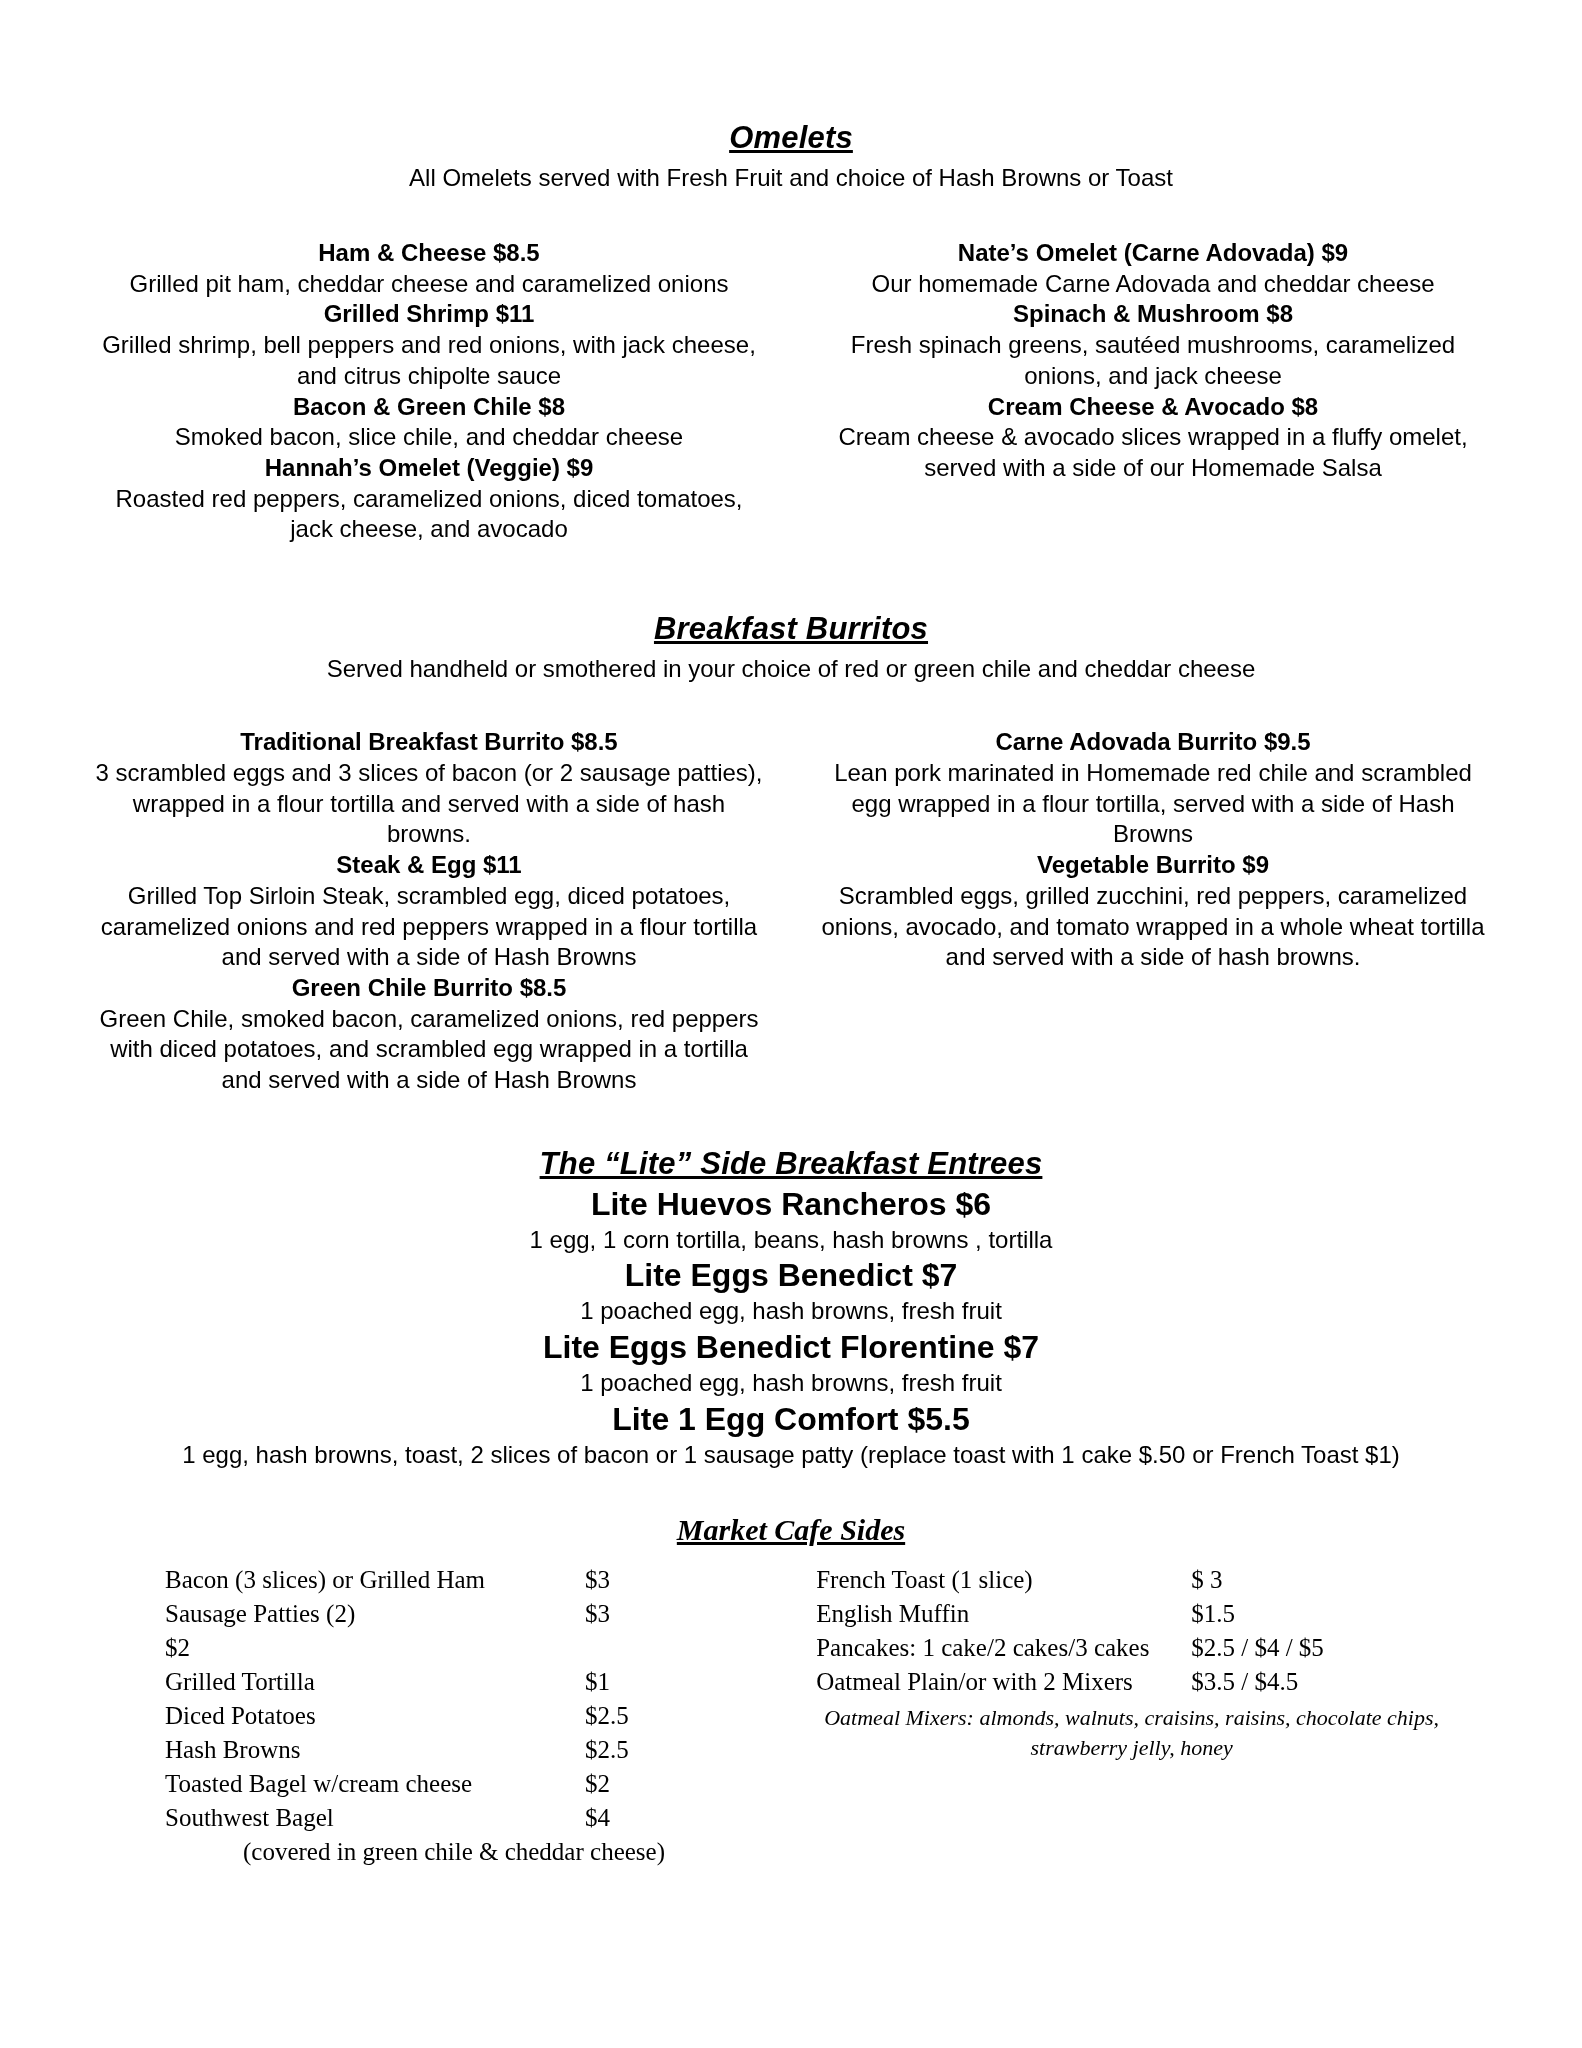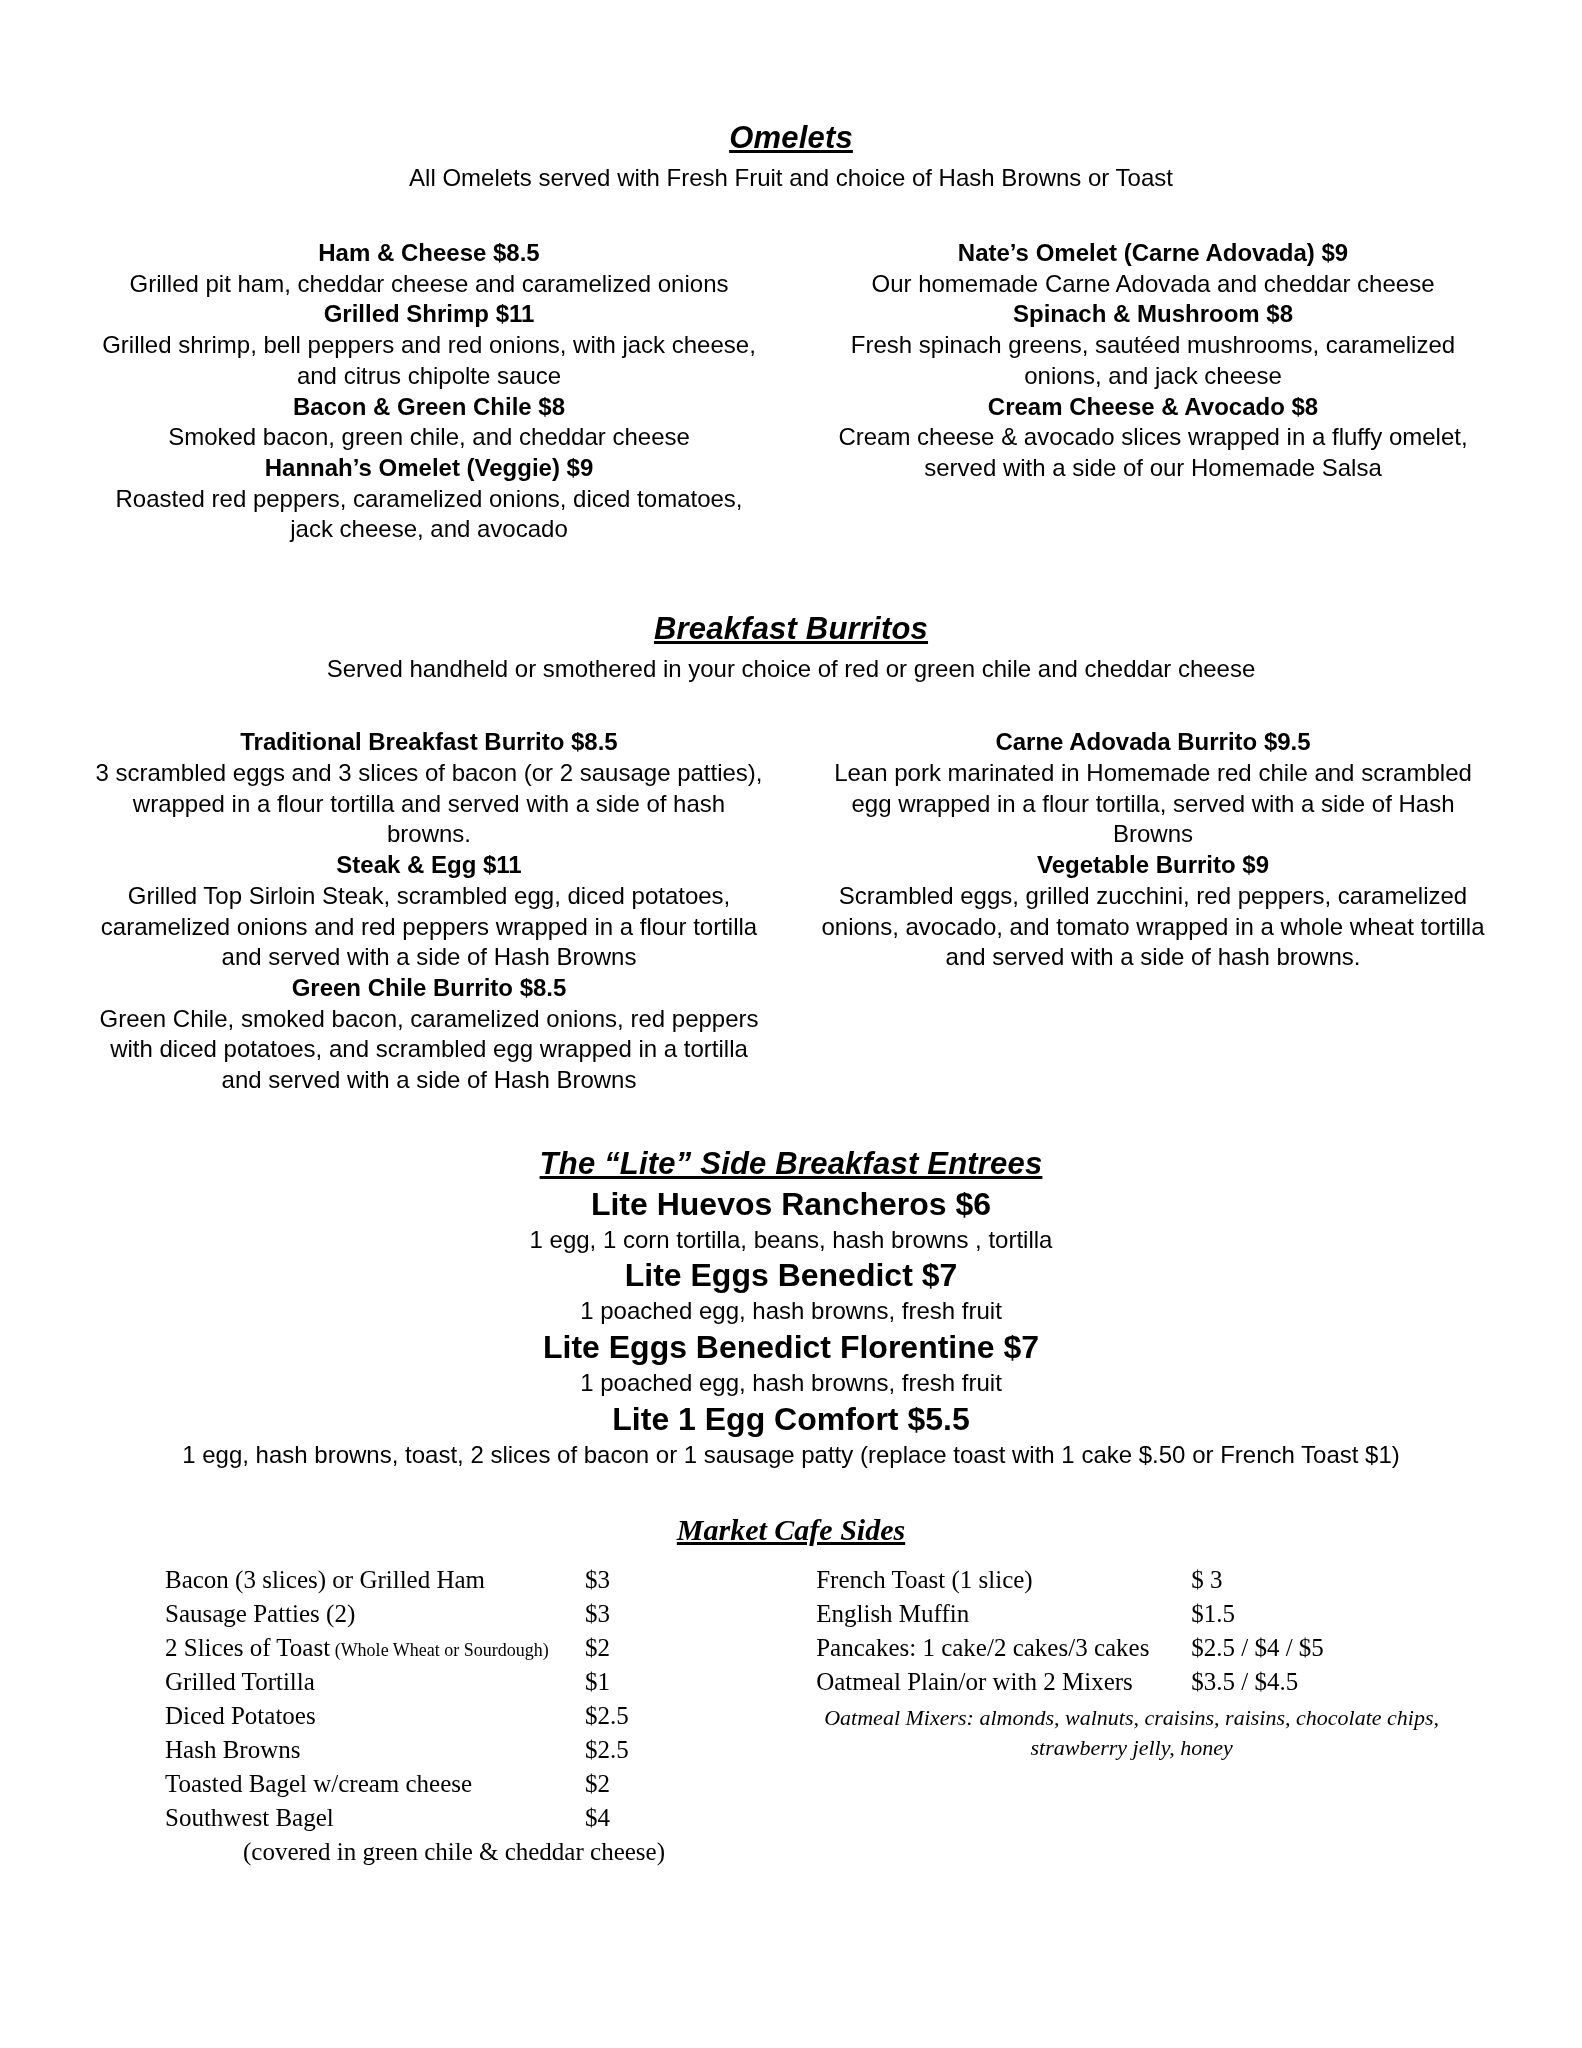--- a/index.html
+++ b/index.html
@@ -144,21 +144,21 @@
         <div class="item">
           <span class="item-name">Ham &amp; Cheese $8.5</span>
           <span class="item-desc">Grilled pit ham, cheddar cheese and caramelized onions</span>
         </div>
         <div class="item">
           <span class="item-name">Grilled Shrimp $11</span>
           <span class="item-desc">Grilled shrimp, bell peppers and red onions, with jack cheese, and citrus chipolte sauce</span>
         </div>
         <div class="item">
           <span class="item-name">Bacon &amp; Green Chile $8</span>
-          <span class="item-desc">Smoked bacon, green chile, and cheddar cheese</span>
+          <span class="item-desc">Smoked bacon, slice chile, and cheddar cheese</span>
         </div>
         <div class="item">
           <span class="item-name">Hannah’s Omelet (Veggie) $9</span>
           <span class="item-desc">Roasted red peppers, caramelized onions, diced tomatoes, jack cheese, and avocado</span>
         </div>
       </div>
 
       <div class="col right">
         <div class="item">
           <span class="item-name">Nate’s Omelet (Carne Adovada) $9</span>
@@ -246,21 +246,20 @@
       <div class="sides-col left">
         <div class="side-row">
           <span class="label">Bacon (3 slices) or Grilled Ham</span>
           <span class="price">$3</span>
         </div>
         <div class="side-row">
           <span class="label">Sausage Patties (2)</span>
           <span class="price">$3</span>
         </div>
         <div class="side-row">
-          <span class="label"><span>2 Slices of Toast</span><span class="small-note"> (Whole Wheat or Sourdough)</span></span>
           <span class="price">$2</span>
         </div>
         <div class="side-row">
           <span class="label">Grilled Tortilla</span>
           <span class="price">$1</span>
         </div>
         <div class="side-row">
           <span class="label">Diced Potatoes</span>
           <span class="price">$2.5</span>
         </div>

